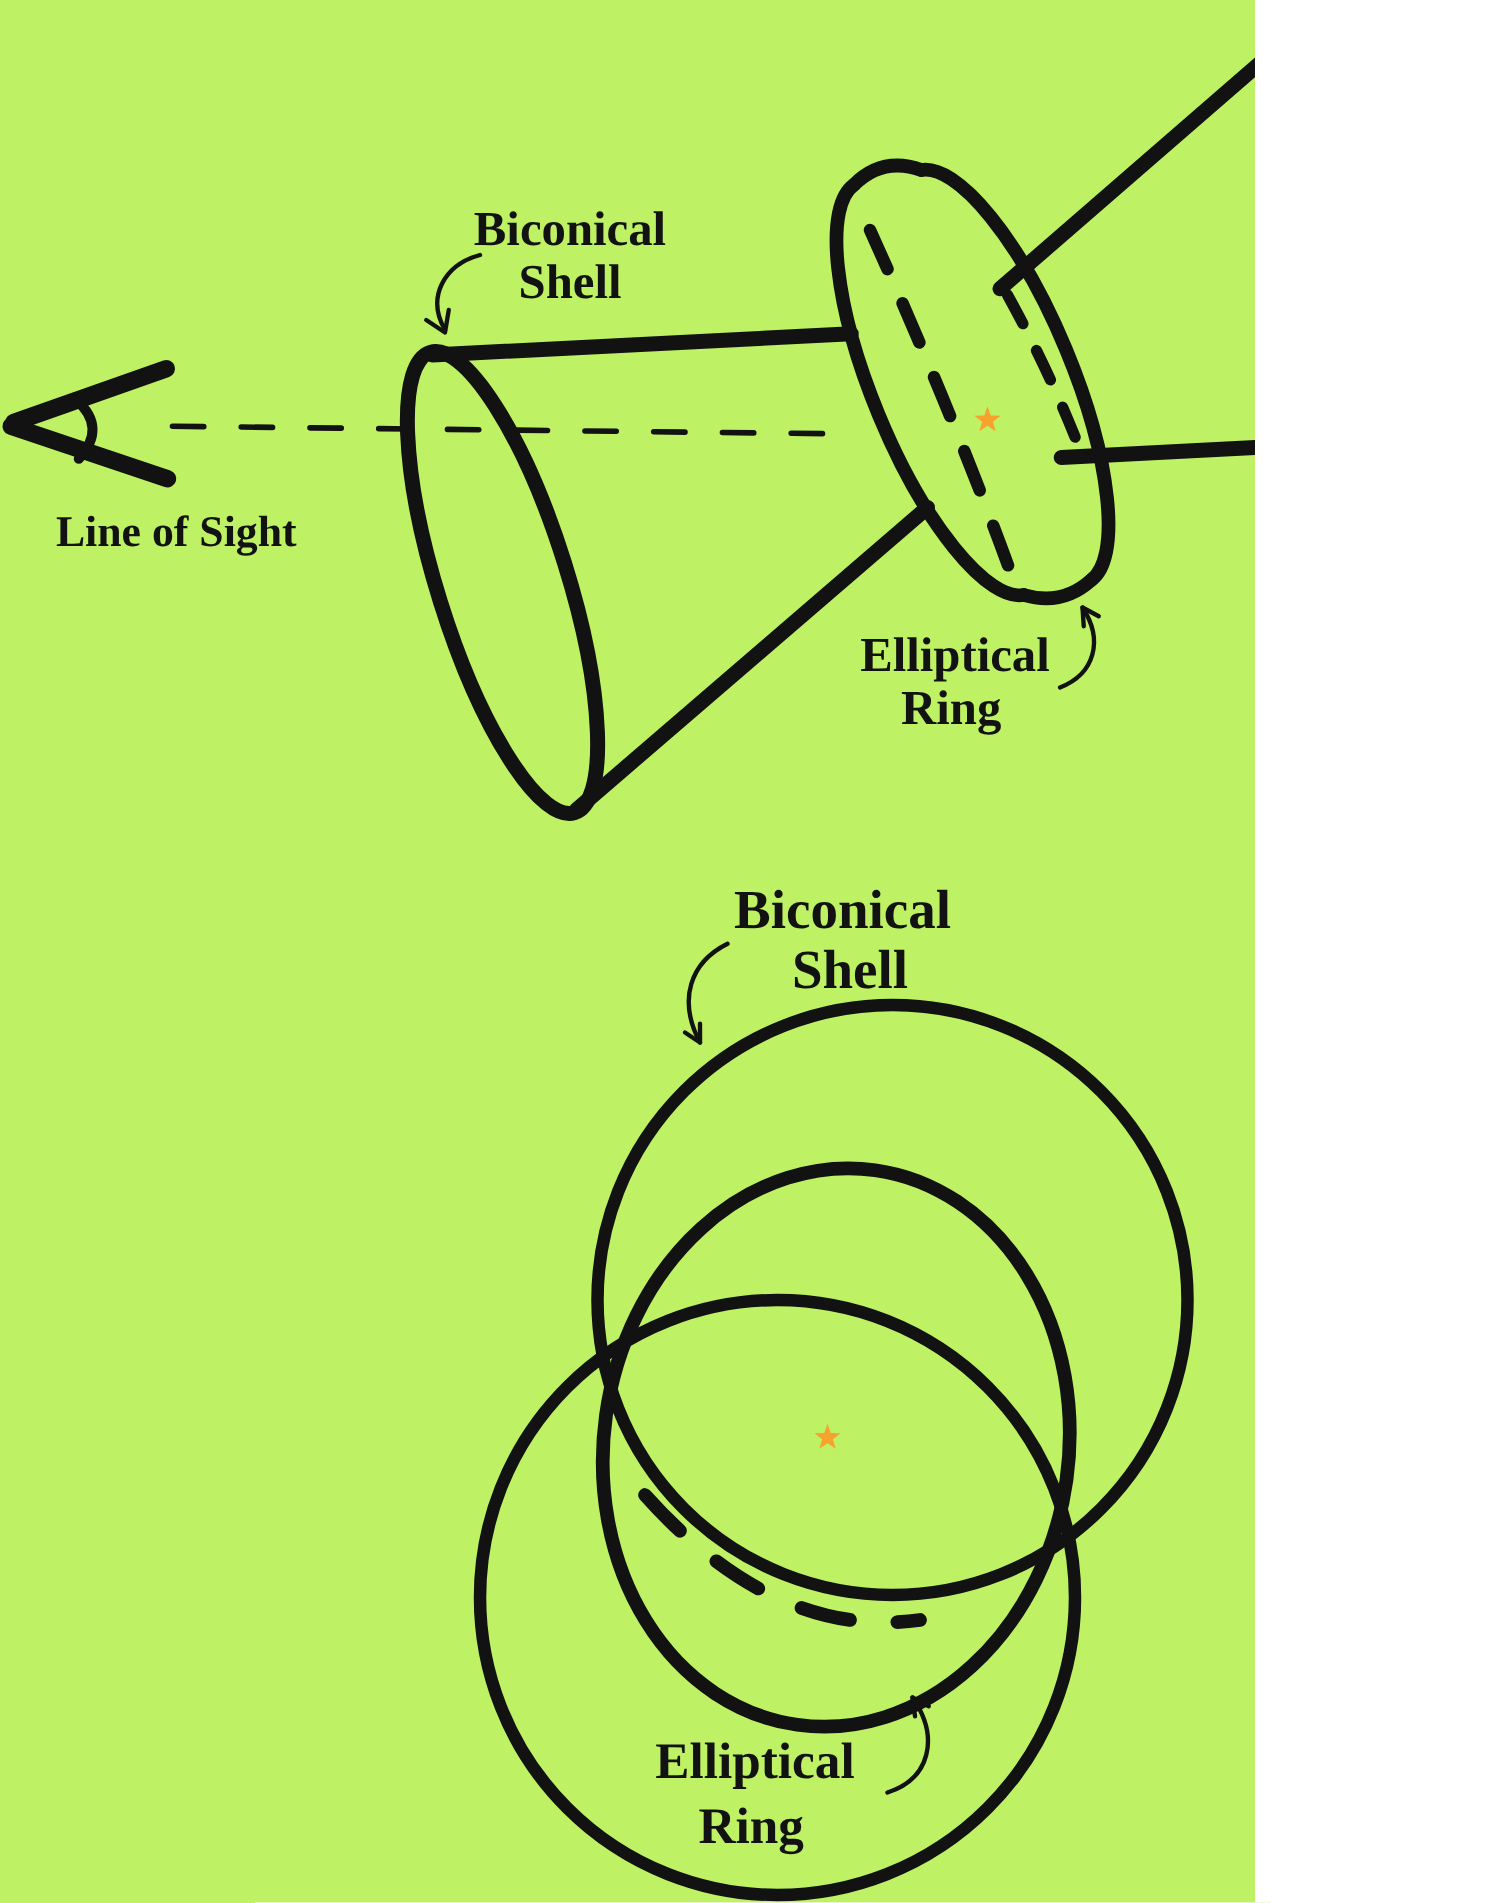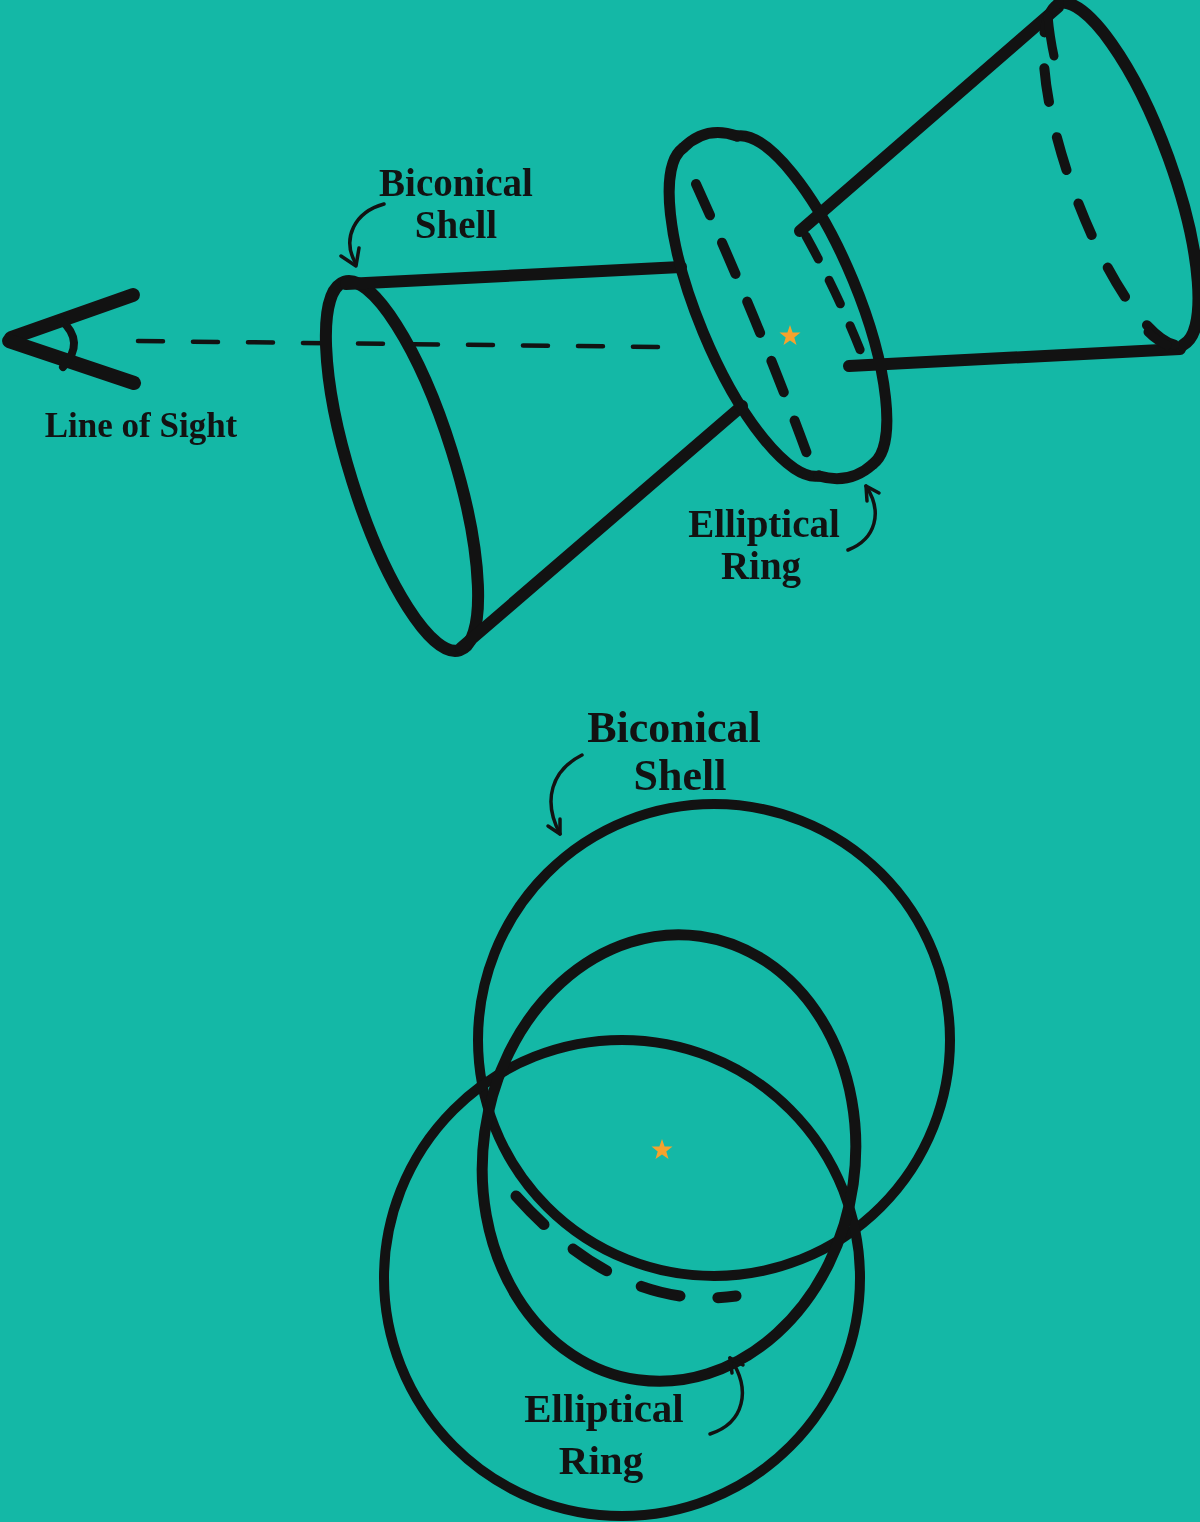--- a/index.html
+++ b/index.html
@@ -1,20 +1,20 @@
 <!DOCTYPE html>
 <html><head>
 <meta charset="utf-8">
 <style>
   html, body { margin: 0; padding: 0; background: #ffffff; }
   .stage {
     position: relative;
-    width: 1200px;
+    width: 1004px;
     height: 1522px;
-    background: #14b8a6;
+    background: #bef264;
     overflow: hidden;
     font-family: "Liberation Serif", serif;
   }
   svg.diagram { position: absolute; left: 0; top: 0; }
   svg.diagram text {
     font-family: "Liberation Serif", serif;
     font-weight: 700;
     text-anchor: middle;
   }
 </style>

